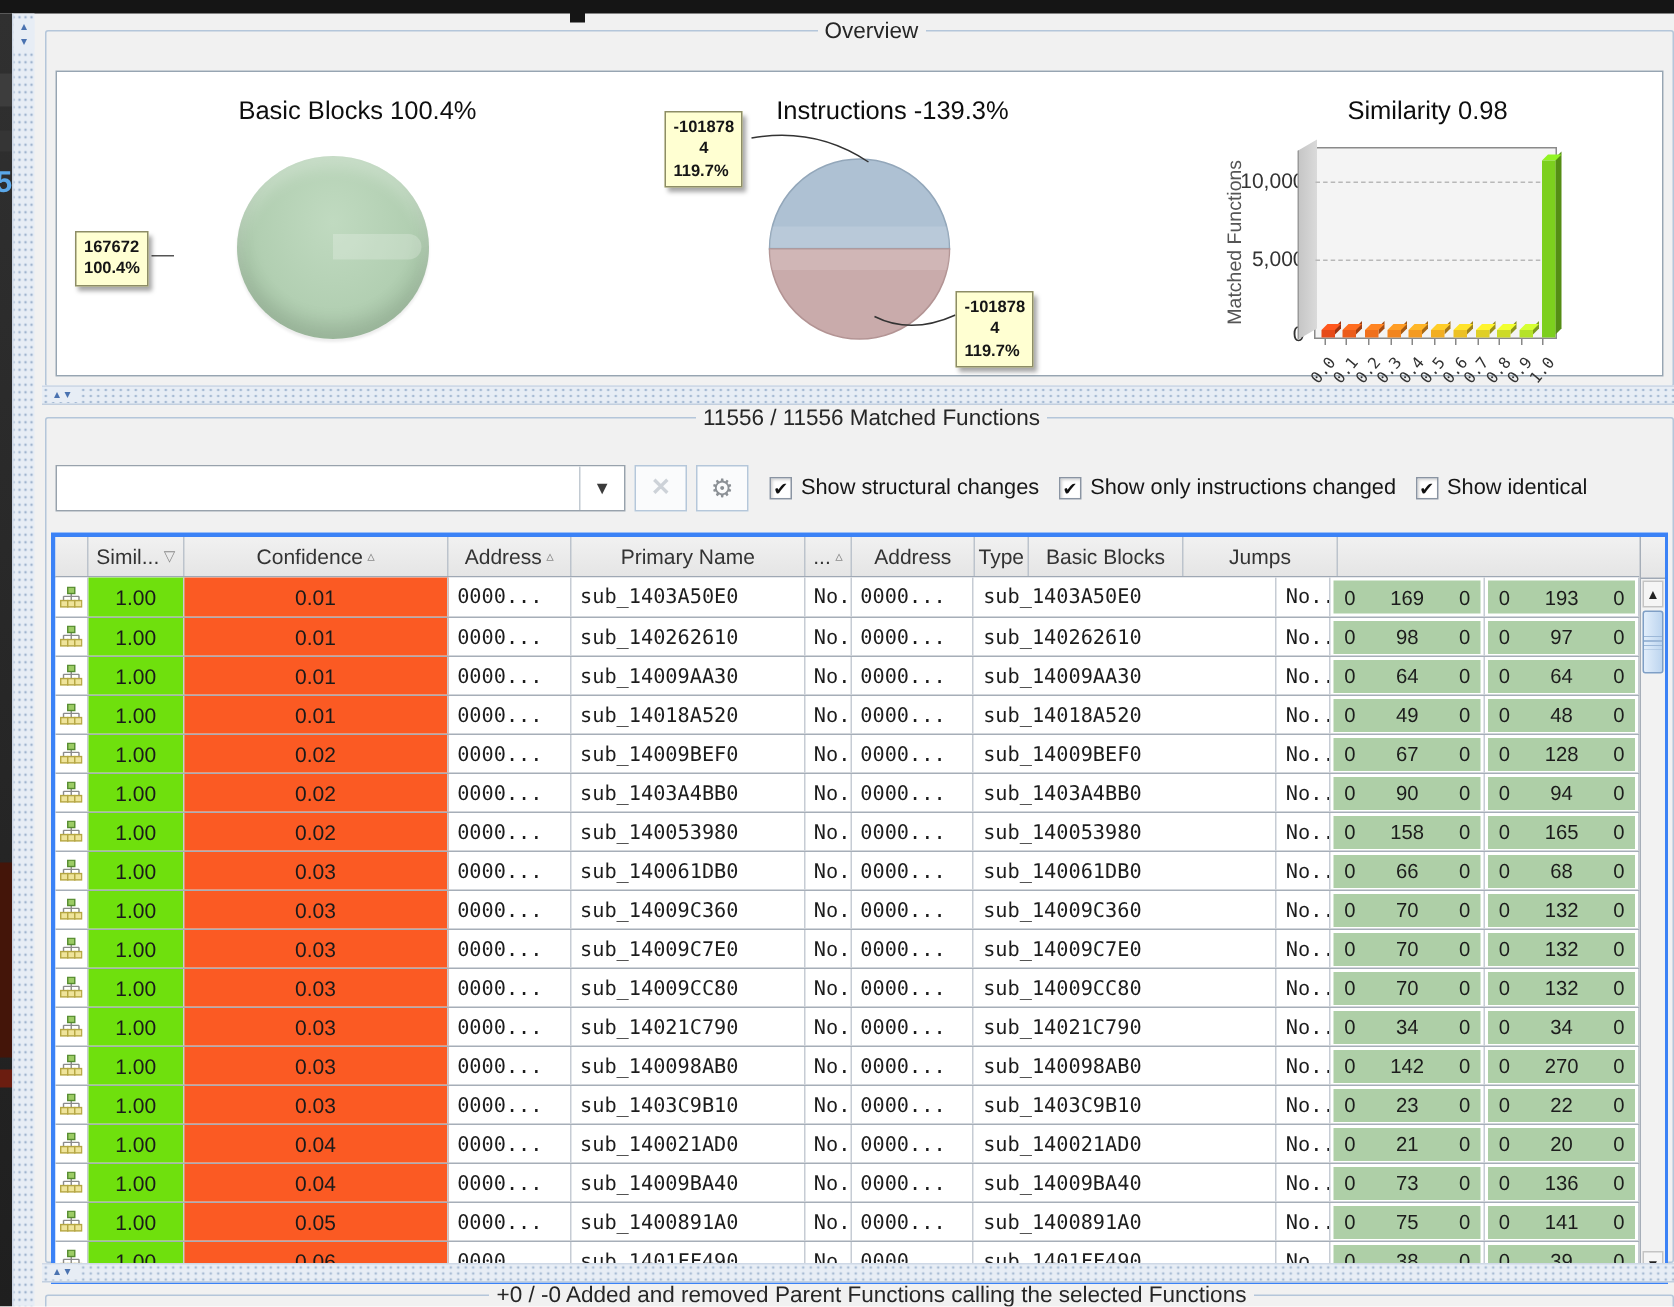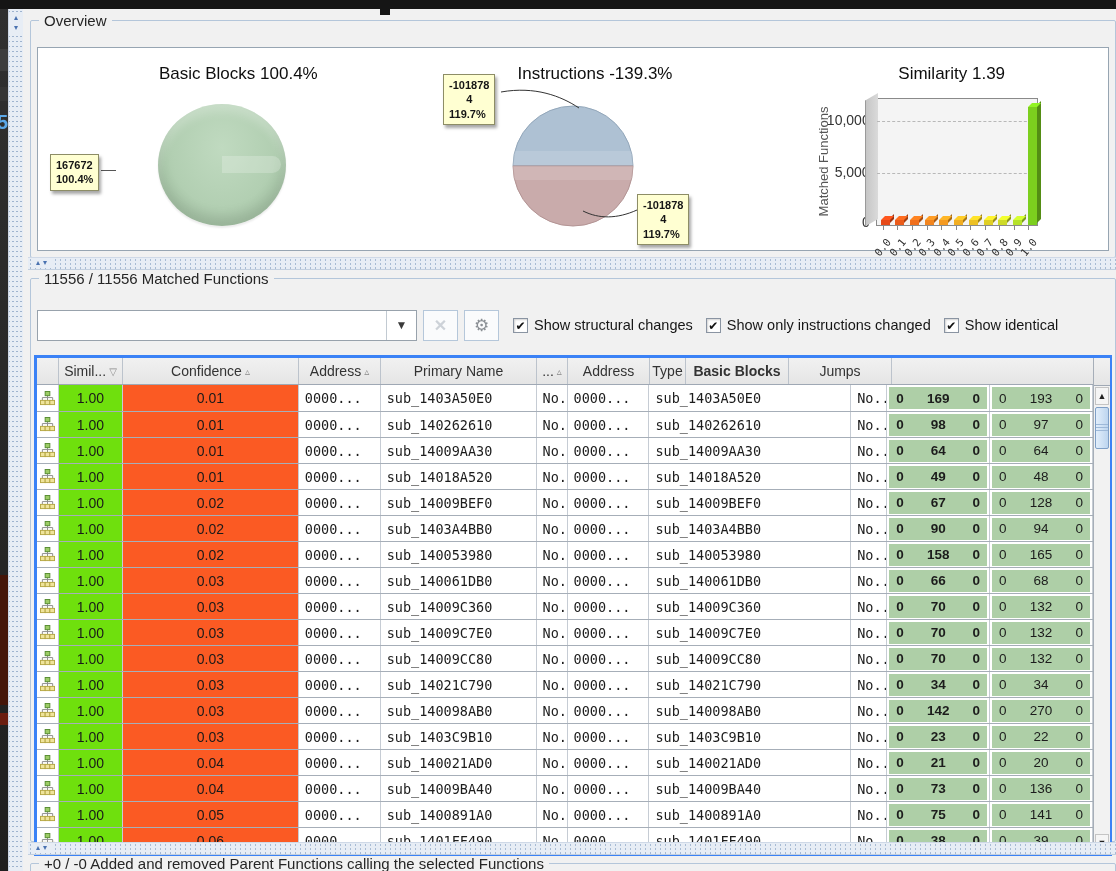--- a/index.html
+++ b/index.html
@@ -14,21 +14,21 @@
   .frag-text{position:absolute;left:-3px;top:102px;font-size:20px;color:#5aa7e8;font-weight:bold;}
   .frag-maroon{position:absolute;left:0;top:566px;width:8px;height:130px;background:#441509;}
   .frag-red{position:absolute;left:0;top:704px;width:8px;height:12px;background:#6b1d10;}
   .vsplit{position:absolute;left:8px;top:9px;width:14px;height:862px;background:#e7edf5;
           background-image:radial-gradient(circle,#9fb4cf 0.7px,transparent 1.1px);
           background-size:4px 5px;background-position:2px 30px;border-left:1px solid #cdd7e5;}
   .vsplit .ic{display:block;text-align:center;font-size:8px;line-height:10px;color:#4a72b0;background:#e7edf5;}
   .main{position:absolute;left:22px;top:9px;width:1094px;height:862px;}
   
   fieldset{border:1px solid #b4c6da;border-radius:2px;margin:0;padding:0;position:absolute;background:transparent;}
-  legend{margin-left:8px;padding:0 5px;font-size:15px;color:#262626;}
+  legend{margin-left:8px;padding:0 5px;font-size:15px;color:#262626;text-align:center;}
   .fs-overview{left:8px;top:3px;width:1084px;height:244px;}
   .fs-matched{left:8px;top:261px;width:1084px;height:570px;}
   .fs-bottom{left:8px;top:846px;width:1084px;height:40px;}
   
   .chart-panel{position:absolute;left:6px;top:18px;right:6px;height:202px;border:1px solid #97a5b2;
                background:#fff;display:flex;}
   .chart{flex:1 1 0;position:relative;}
   .chart-title{position:absolute;top:16px;left:0;right:0;text-align:center;font-size:17px;color:#0e0e0e;padding-left:44px;}
   .pie{position:absolute;top:56px;left:50%;margin-left:-58px;width:128px;height:122px;border-radius:50%;
        background:radial-gradient(ellipse at 50% 36%,#c0dac0 0%,#b2cfb2 55%,#a3c2a3 85%,#93b493 100%);
@@ -95,21 +95,21 @@
   
   .tbl{position:absolute;left:3px;top:68px;width:1078px;border:3px solid #3b82f6;background:#fff;
        display:flex;box-sizing:border-box;}
   .tleft{width:1056px;}
   .thead{display:flex;height:27px;background:linear-gradient(#f1f1f1,#e5e5e5);border-bottom:1px solid #9fa8b4;
          font-size:14px;color:#333;box-sizing:border-box;}
   .th{border-right:1px solid #bcc3cc;height:100%;display:flex;align-items:center;justify-content:center;gap:3px;
       overflow:hidden;white-space:nowrap;box-sizing:border-box;}
   .sortg{font-size:10px;color:#8a8a8a;}
   .w-icon{width:22px;} .w-sim{width:64px;} .w-conf{width:176px;} .w-addr{width:82px;} .w-prim{width:156px;}
-  .w-dots{width:31px;} .w-sec{width:202px;} .w-type{width:36px;} .w-bb{width:103px;font-weight:bold;} .w-j{width:103px;}
+  .w-dots{width:31px;} .w-sec{width:202px;} .w-type{width:36px;} .w-bb{width:103px;} .w-j{width:103px;}
   .trow{display:flex;height:26px;border-top:1px solid #a6aeb8;background:#fff;box-sizing:border-box;}
   .trow:first-child{border-top:none;}
   .c{border-right:1px solid #c6ccd4;display:flex;align-items:center;overflow:hidden;white-space:nowrap;
      box-sizing:border-box;}
   .c-icon{justify-content:center;}
   .c-sim{justify-content:center;background:#6fe00d;font-size:14px;}
   .c-conf{justify-content:center;background:#fb5a23;font-size:14px;}
   .mono{font-family:"DejaVu Sans Mono",monospace;font-size:13.5px;padding-left:6px;color:#1c1c1c;}
   .c-cnt{padding:1px 1px;}
   .cnt{flex:1;height:22px;margin:0 1px;background:#aecfa7;display:flex;align-items:center;
@@ -186,21 +186,21 @@
           </div>
           <div class="callout co-inst-bottom">
             <span>-101878</span>
             <span class="mid">4</span>
             <span>119.7%</span>
           </div>
         </div>
       </div>
 
       <div class="chart">
-        <div class="chart-title">Similarity 1.39</div>
+        <div class="chart-title">Similarity 0.98</div>
         <div class="sim-wrap">
           <div class="ylab">Matched Functions</div>
           <div class="yt yt-10000">10,000</div>
           <div class="yt yt-5000">5,000</div>
           <div class="yt yt-0">0</div>
           <div class="plot">
             <div class="wall"></div>
             <div class="grid" style="bottom: 51px;"></div>
               <div class="grid" style="bottom: 103px;"></div>
               <div class="bars">

